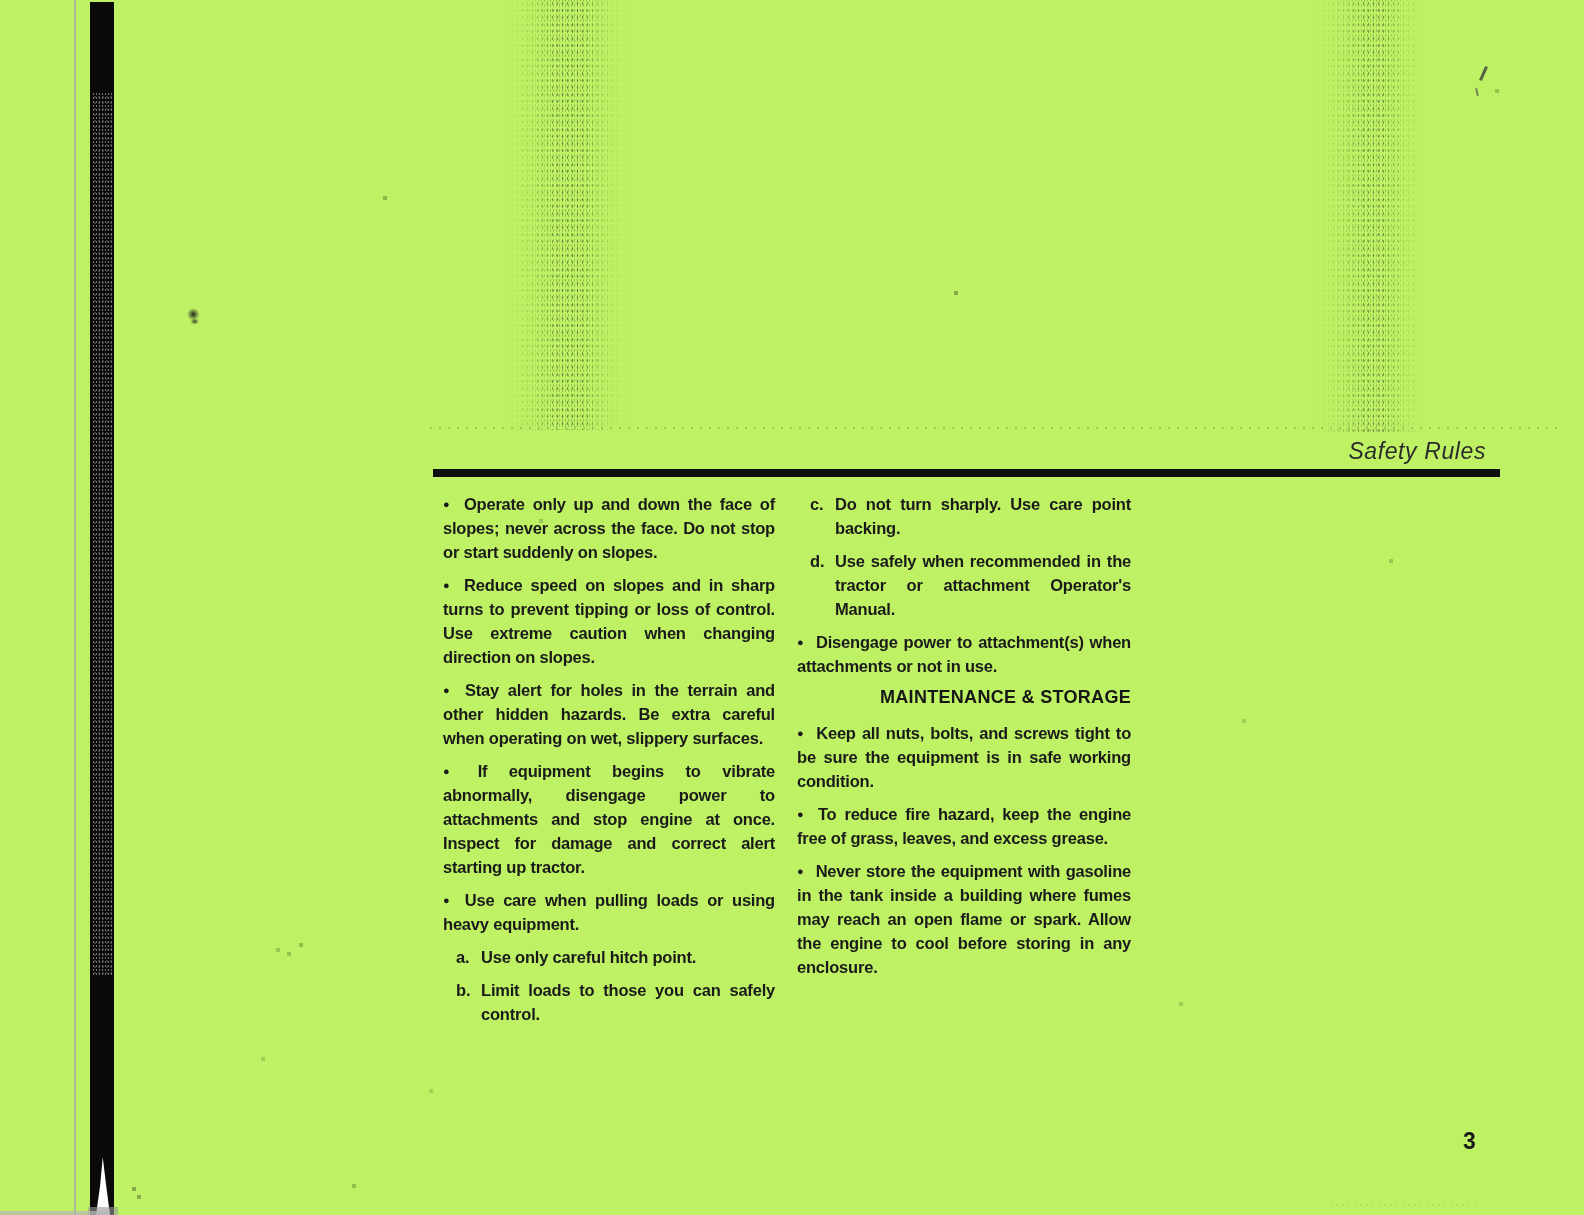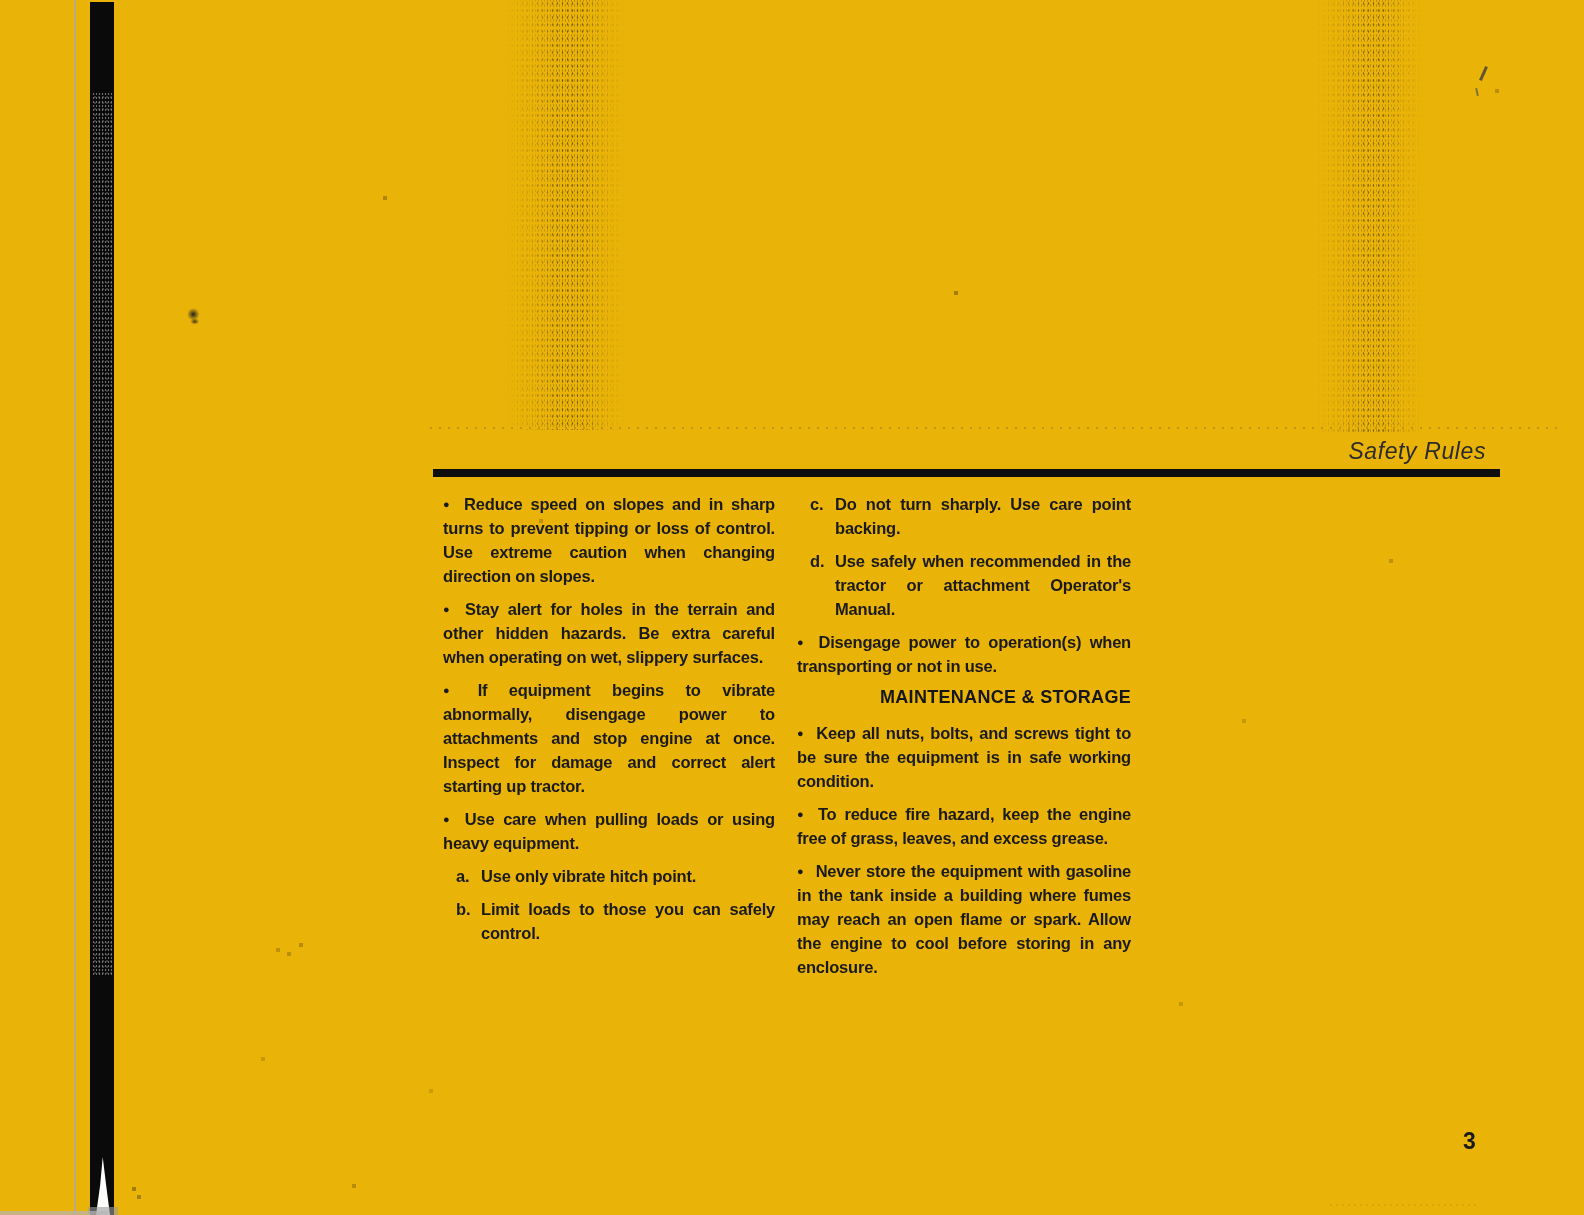--- a/index.html
+++ b/index.html
@@ -1,20 +1,20 @@
 <!DOCTYPE html>
 <html><head>
 <meta charset="utf-8">
 <style>
   html, body { margin: 0; padding: 0; background: #e8e8e8; }
   .page {
     position: relative;
     width: 1584px;
     height: 1215px;
-    background: #eab308;
+    background: #bef264;
     font-family: "Liberation Sans", sans-serif;
     overflow: hidden;
   }
 
   
   .edge-line {
     position: absolute; left: 74px; top: 0; width: 2px; height: 100%;
     background: #a9a9a9; opacity: .8;
   }
   .spine-bar {
@@ -161,43 +161,44 @@
   <div class="tick-mark-1"></div>
   <div class="tick-mark-2"></div>
   <div class="speckles"></div>
   <div class="bottom-noise"></div>
   <div class="bottom-edge"></div>
 
   <div class="header-title">Safety Rules</div>
   <div class="header-rule"></div>
 
   <div class="column col-left" id="col-left">
+      <p class="para bullet-para"><span class="bullet-glyph">●</span><span>Operate only up and down the face of slopes; never across the face. Do not stop or start suddenly on slopes.</span></p>
       <p class="para bullet-para"><span class="bullet-glyph">●</span><span>Reduce speed on slopes and in sharp turns to prevent tipping or loss of control. Use extreme caution when changing direction on slopes.</span></p>
       <p class="para bullet-para"><span class="bullet-glyph">●</span><span>Stay alert for holes in the terrain and other hidden hazards. Be extra careful when operating on wet, slippery surfaces.</span></p>
       <p class="para bullet-para"><span class="bullet-glyph">●</span><span>If equipment begins to vibrate abnormally, disengage power to attachments and stop engine at once. Inspect for damage and correct alert starting up tractor.</span></p>
       <p class="para bullet-para"><span class="bullet-glyph">●</span><span>Use care when pulling loads or using heavy equipment.</span></p>
       <p class="para lettered-para">
         <span class="letter-label">a.</span>
-        <span class="letter-text">Use only vibrate hitch point.</span>
+        <span class="letter-text">Use only careful hitch point.</span>
       </p>
       <p class="para lettered-para">
         <span class="letter-label">b.</span>
         <span class="letter-text">Limit loads to those you can safely control.</span>
       </p>
     </div>
   <div class="column col-right" id="col-right">
       <p class="para lettered-para">
         <span class="letter-label">c.</span>
         <span class="letter-text">Do not turn sharply. Use care point backing.</span>
       </p>
       <p class="para lettered-para">
         <span class="letter-label">d.</span>
         <span class="letter-text">Use safely when recommended in the tractor or attachment Operator's Manual.</span>
       </p>
-      <p class="para bullet-para"><span class="bullet-glyph">●</span><span>Disengage power to operation(s) when transporting or not in use.</span></p>
+      <p class="para bullet-para"><span class="bullet-glyph">●</span><span>Disengage power to attachment(s) when attachments or not in use.</span></p>
       <h2 class="col-heading">MAINTENANCE &amp; STORAGE</h2>
       <p class="para bullet-para"><span class="bullet-glyph">●</span><span>Keep all nuts, bolts, and screws tight to be sure the equipment is in safe working condition.</span></p>
       <p class="para bullet-para"><span class="bullet-glyph">●</span><span>To reduce fire hazard, keep the engine free of grass, leaves, and excess grease.</span></p>
       <p class="para bullet-para"><span class="bullet-glyph">●</span><span>Never store the equipment with gasoline in the tank inside a building where fumes may reach an open flame or spark. Allow the engine to cool before storing in any enclosure.</span></p>
     </div>
 
   <div class="page-number">3</div>
 </div>
 
 </body></html>

